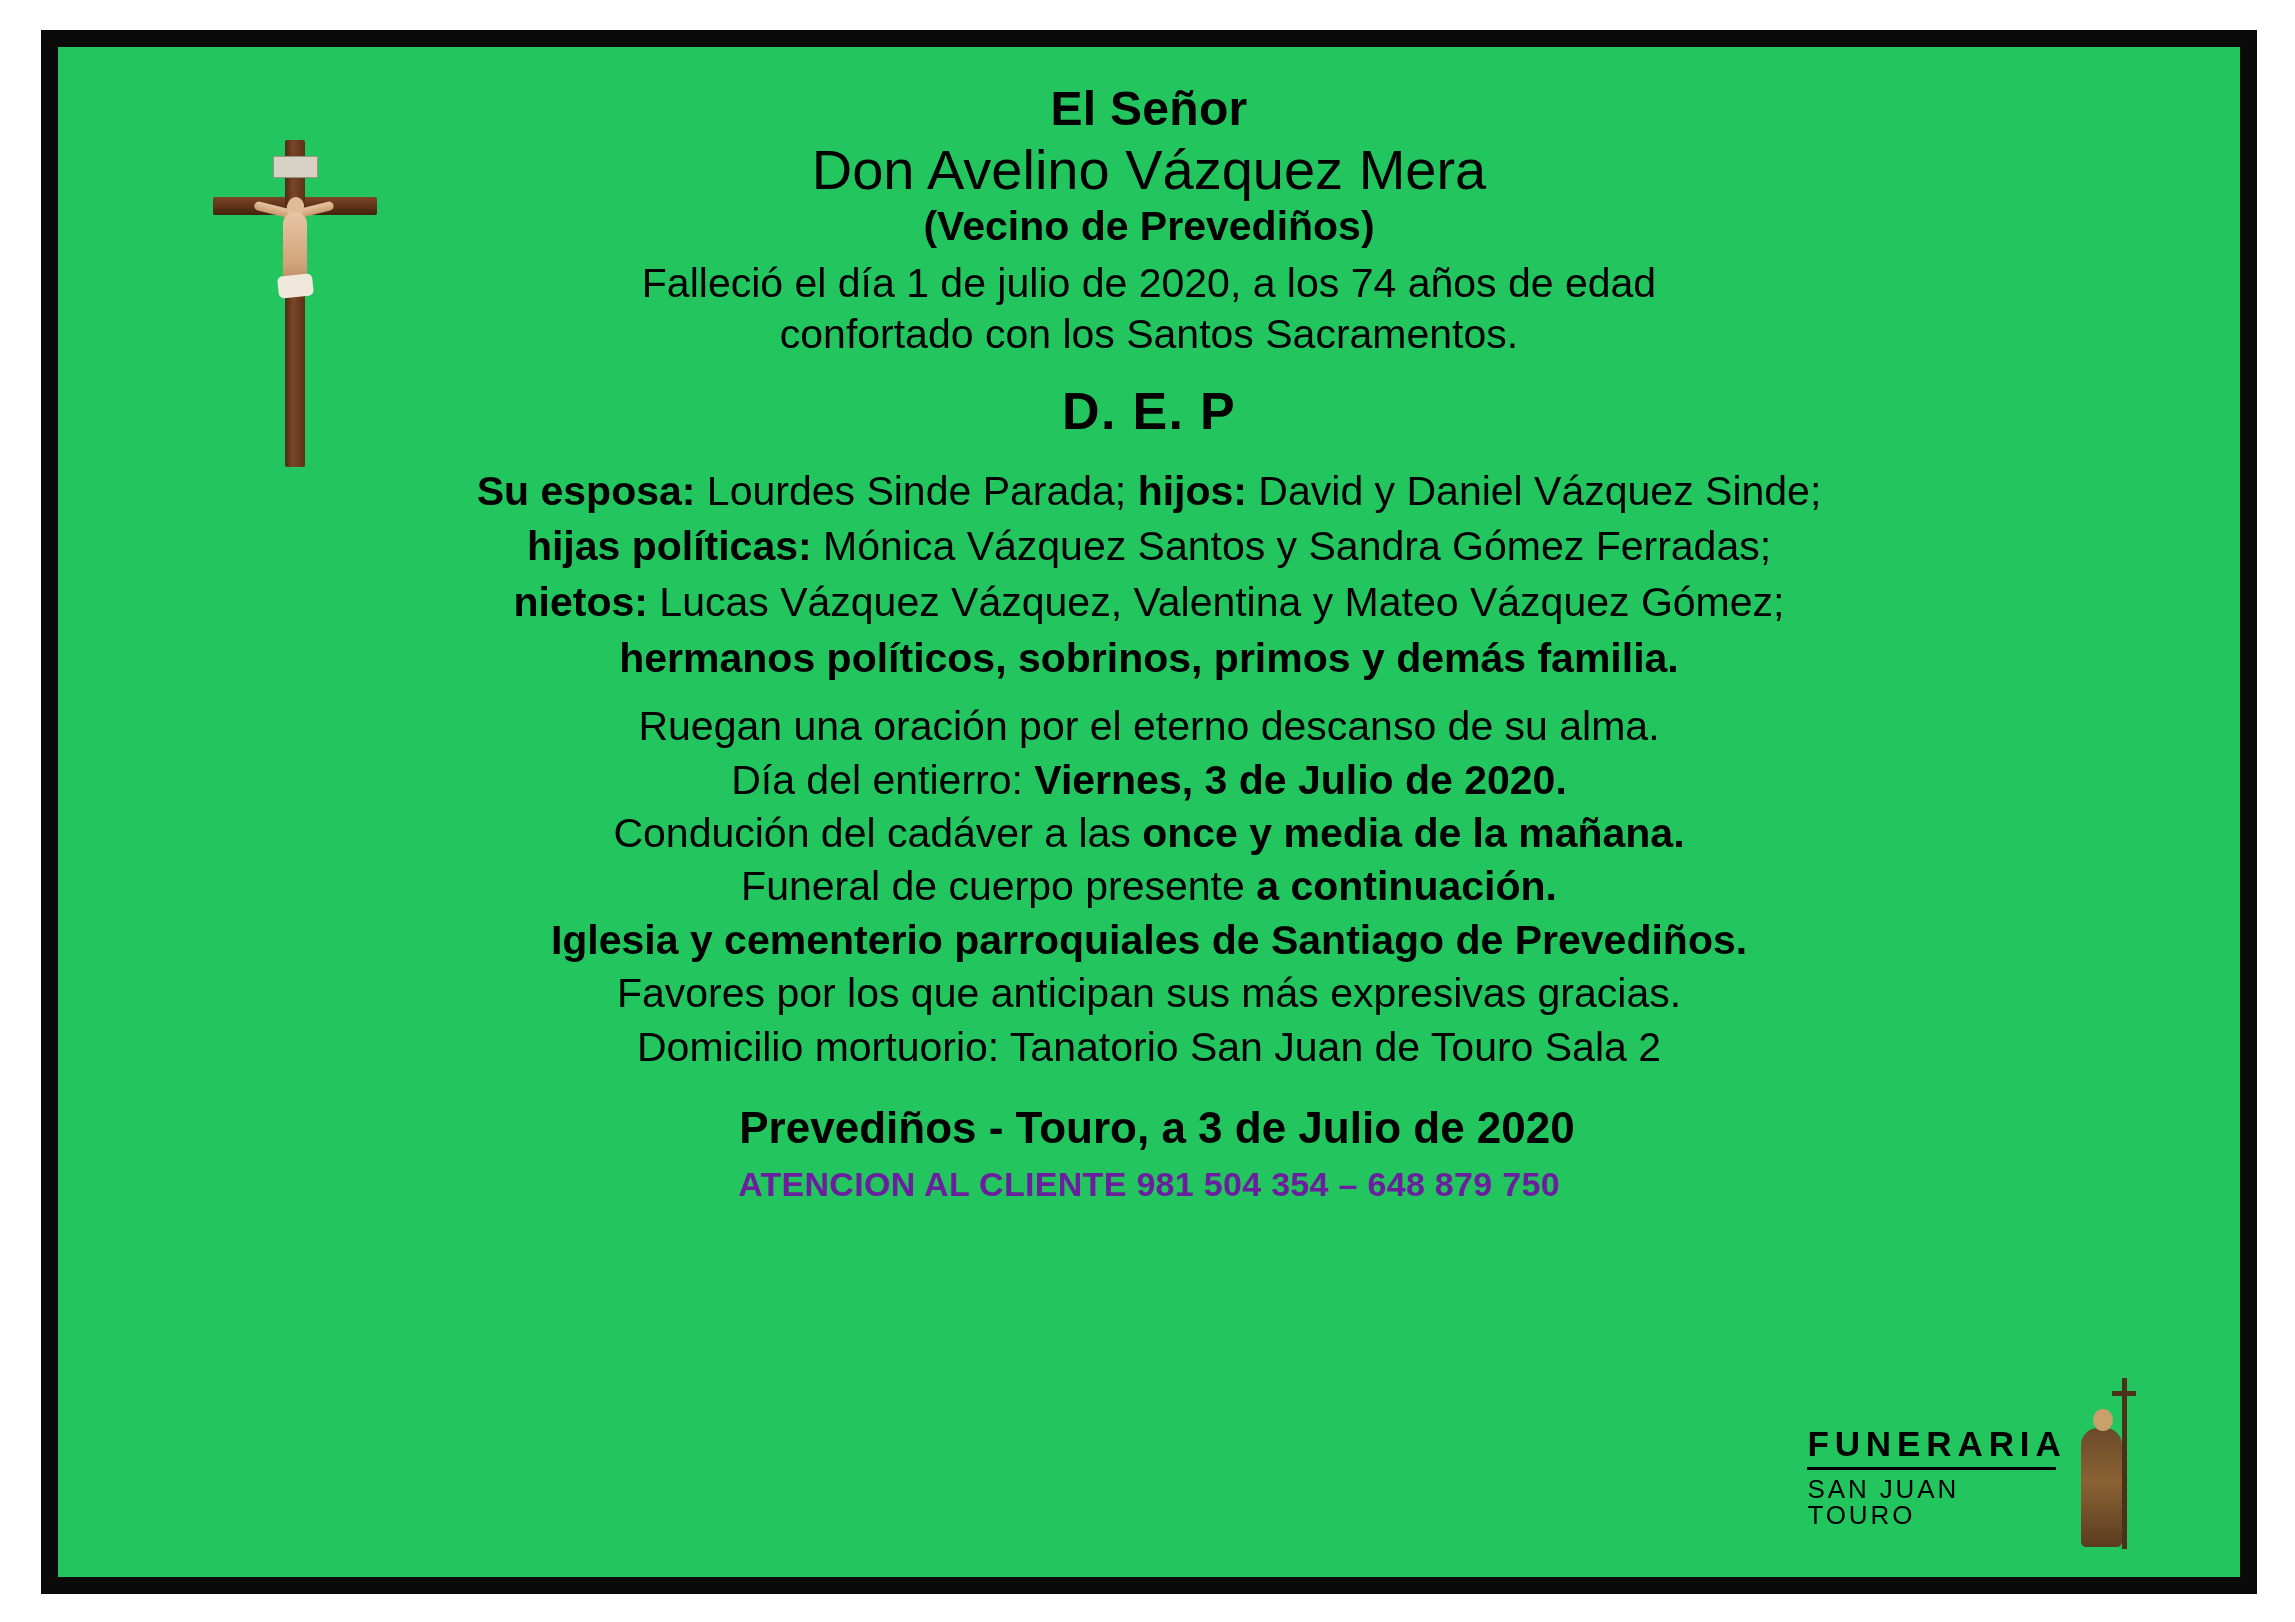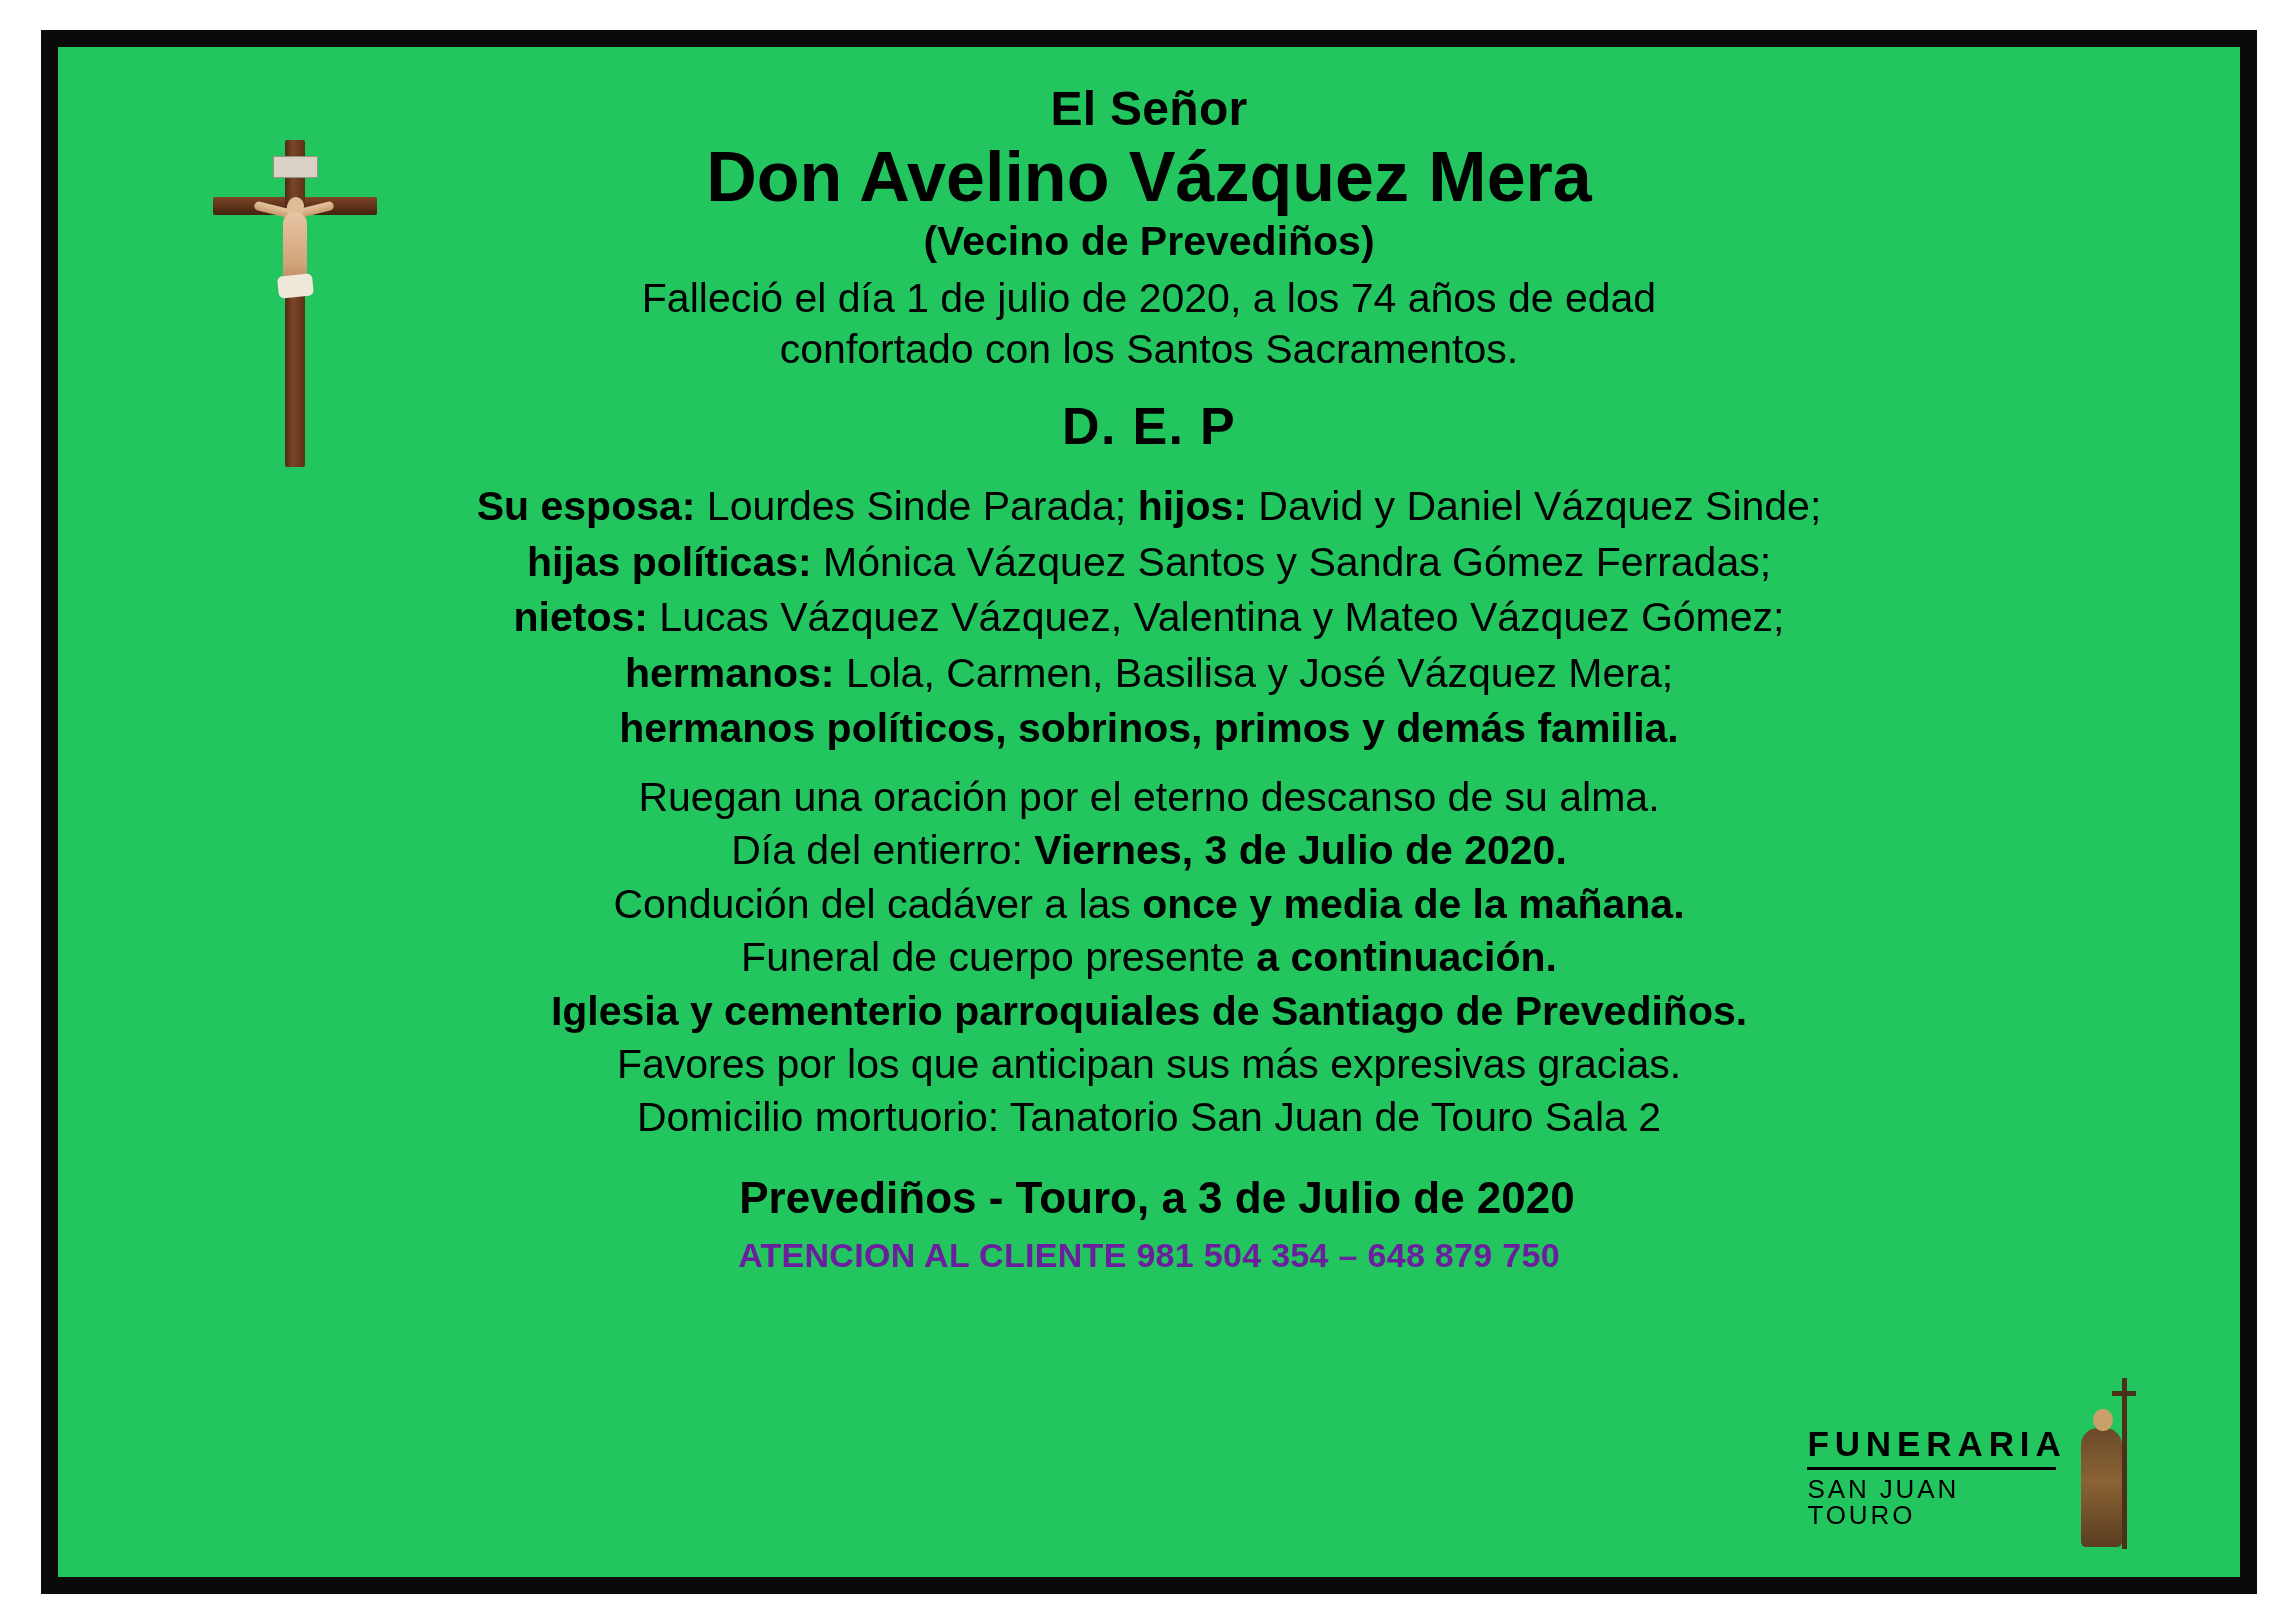--- a/index.html
+++ b/index.html
@@ -148,22 +148,22 @@
   }
 
   .t-elsenor {
     font-size: 48px;
     font-weight: bold;
     line-height: 1.06;
     margin-top: 37px;
     letter-spacing: 0.3px;
   }
   .t-name {
-    font-size: 70px;
-    font-weight: bold;
+    font-size: 56px;
+    font-weight: normal;
     line-height: 1.08;
     margin-top: 5.2px;
     letter-spacing: 0px;
   }
   .t-vecino {
     font-size: 41px;
     font-weight: bold;
     line-height: 1.1;
     margin-top: 3px;
   }
@@ -322,21 +322,20 @@
       <div class="t-name">Don Avelino Vázquez Mera</div>
       <div class="t-vecino">(Vecino de Prevediños)</div>
       <div class="t-line">Falleció el día 1 de julio de 2020, a los 74 años de edad</div>
       <div class="t-line2">confortado con los Santos Sacramentos.</div>
       <div class="t-dep">D. E. P</div>
 
       <div class="family">
         <p><b>Su esposa:</b><span> Lourdes Sinde Parada; </span><b>hijos:</b><span> David y Daniel Vázquez Sinde;</span></p>
         <p><b>hijas políticas:</b><span> Mónica Vázquez Santos y Sandra Gómez Ferradas;</span></p>
         <p><b>nietos:</b><span> Lucas Vázquez Vázquez, Valentina y Mateo Vázquez Gómez;</span></p>
-        <p><b>hermanos:</b><span> Lola, Carmen, Basilisa y José Vázquez Mera;</span></p>
         <p><b>hermanos políticos, sobrinos,  primos y demás familia.</b></p>
       </div>
 
       <div class="details">
         <p><span>Ruegan una oración por el eterno descanso de su alma.</span></p>
         <p><span>Día del entierro: </span><b>Viernes, 3 de Julio de 2020.</b></p>
         <p><span>Condución del cadáver a las </span><b>once y media de la mañana.</b></p>
         <p><span>Funeral de cuerpo presente </span><b>a continuación.</b></p>
         <p><b>Iglesia y cementerio parroquiales de Santiago de Prevediños.</b></p>
         <p><span>Favores por los que anticipan sus más expresivas gracias.</span></p>

